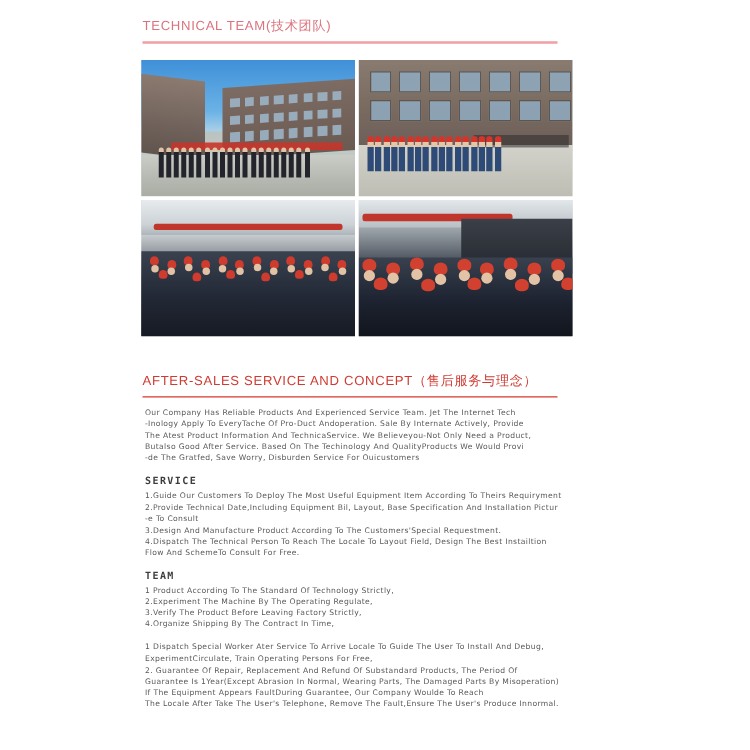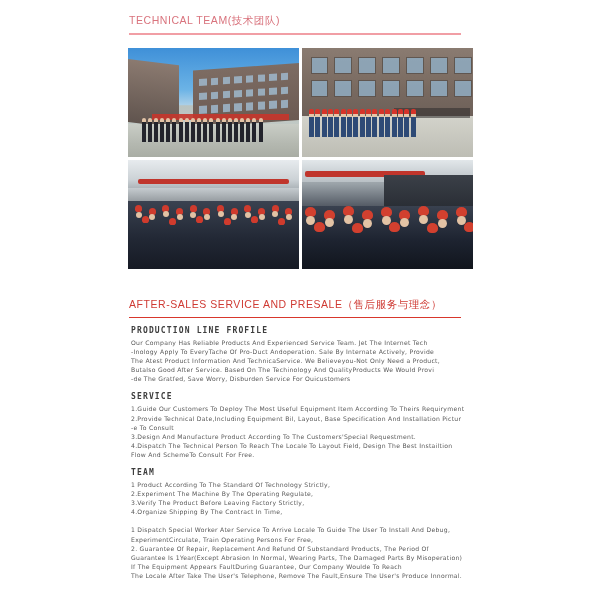--- a/index.html
+++ b/index.html
@@ -12,21 +12,20 @@
     background: #ffffff;
     font-family: "Liberation Sans", sans-serif;
     overflow: hidden;
     position: relative;
   }
   .page {
     position: relative;
     width: 560px;
     height: 600px;
     background: #ffffff;
-    margin-left: 15px;
   }
 
   
   .section-head {
     position: absolute;
     left: 114px;
     width: 332px;
   }
   .section-head .title {
     font-size: 10.5px;
@@ -383,28 +382,27 @@
           <i style="left:29%;top:28%"></i>
         <i style="left:51%;top:26%"></i>
           <i style="left:73%;top:28%"></i>
         <i style="left:95%;top:26%"></i>
       </div>
     </div>
 
   </div>
 
   <div class="section-head" id="head-aftersales">
-    <div class="title">AFTER-SALES SERVICE AND PRESALE（售后服务与理念）</div>
+    <div class="title">AFTER-SALES SERVICE AND CONCEPT（售后服务与理念）</div>
     <div class="rule"></div>
   </div>
 
   <div class="content">
 
     <div class="block">
-      <div class="sub">PRODUCTION LINE FROFILE</div>
       <p>Our Company Has Reliable Products And Experienced Service Team. Jet The Internet Tech</p>
       <p>-Inology Apply To EveryTache Of Pro-Duct Andoperation. Sale By Internate Actively, Provide</p>
       <p>The Atest Product Information And TechnicaService. We Believeyou-Not Only Need a Product,</p>
       <p>Butalso Good After Service. Based On The Techinology And QualityProducts We Would Provi</p>
       <p>-de The Gratfed, Save Worry, Disburden Service For Ouicustomers</p>
     </div>
 
     <div class="block">
       <div class="sub">SERVICE</div>
       <p>1.Guide Our Customers To Deploy The Most Useful Equipment Item According To Theirs Requiryment</p>

